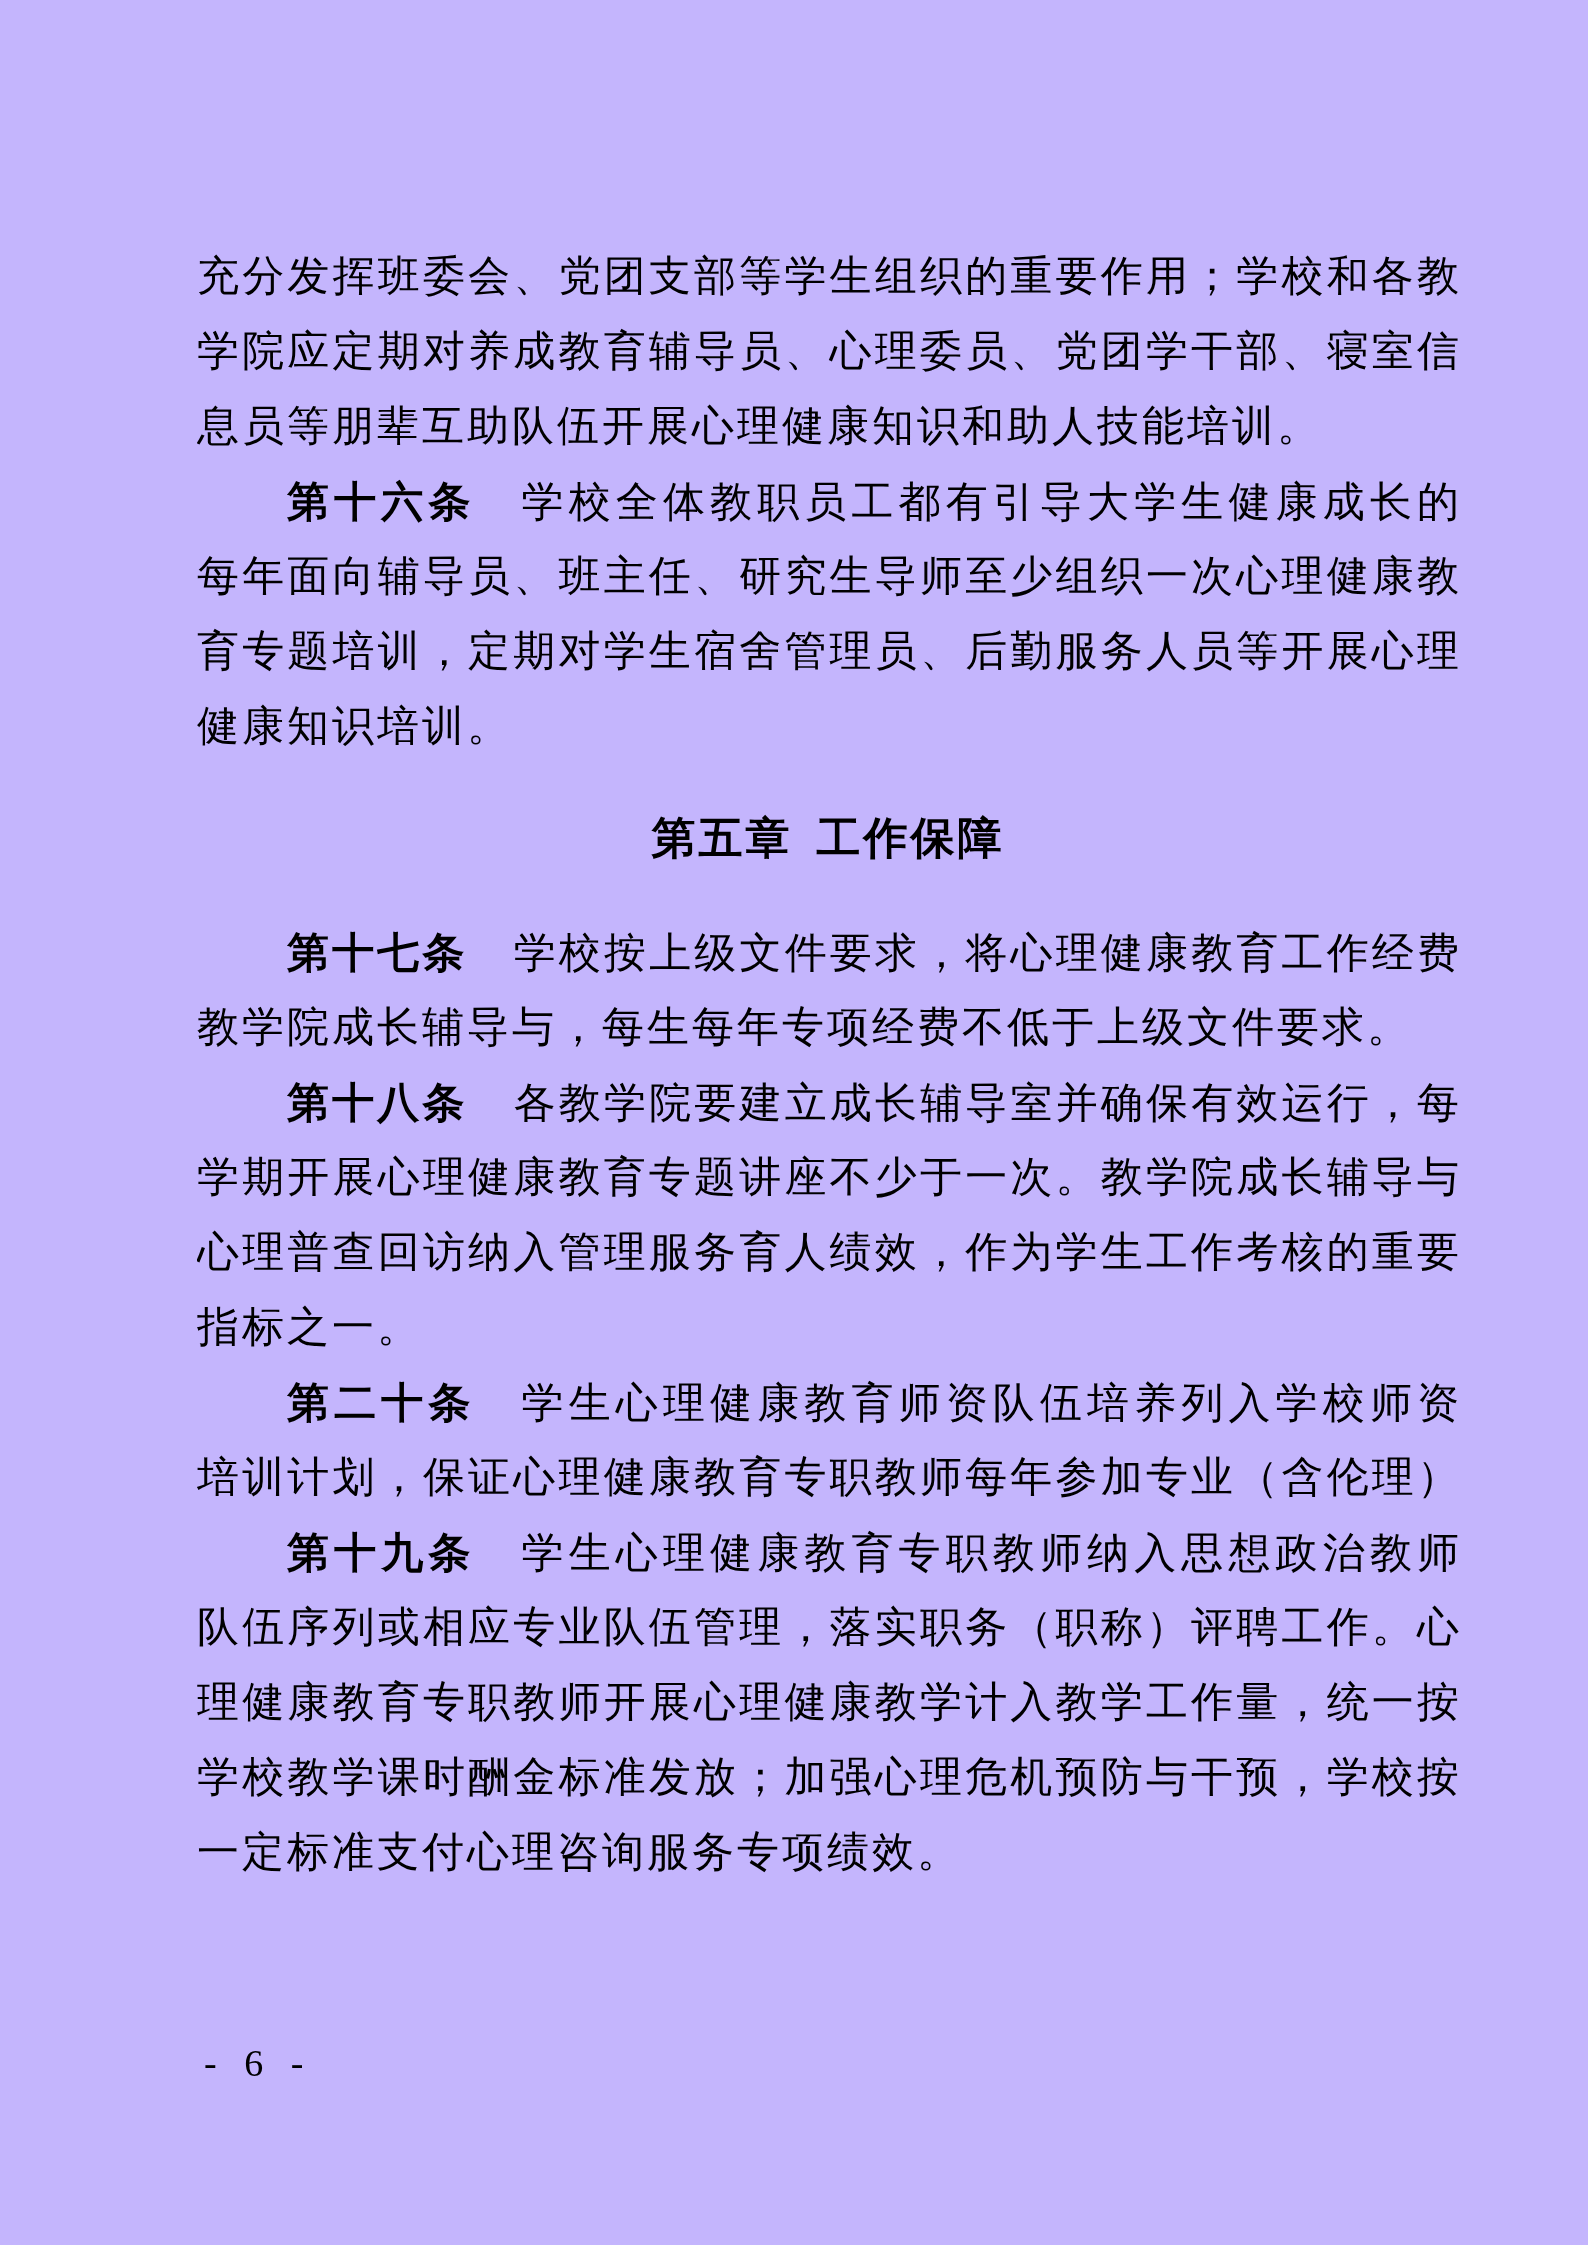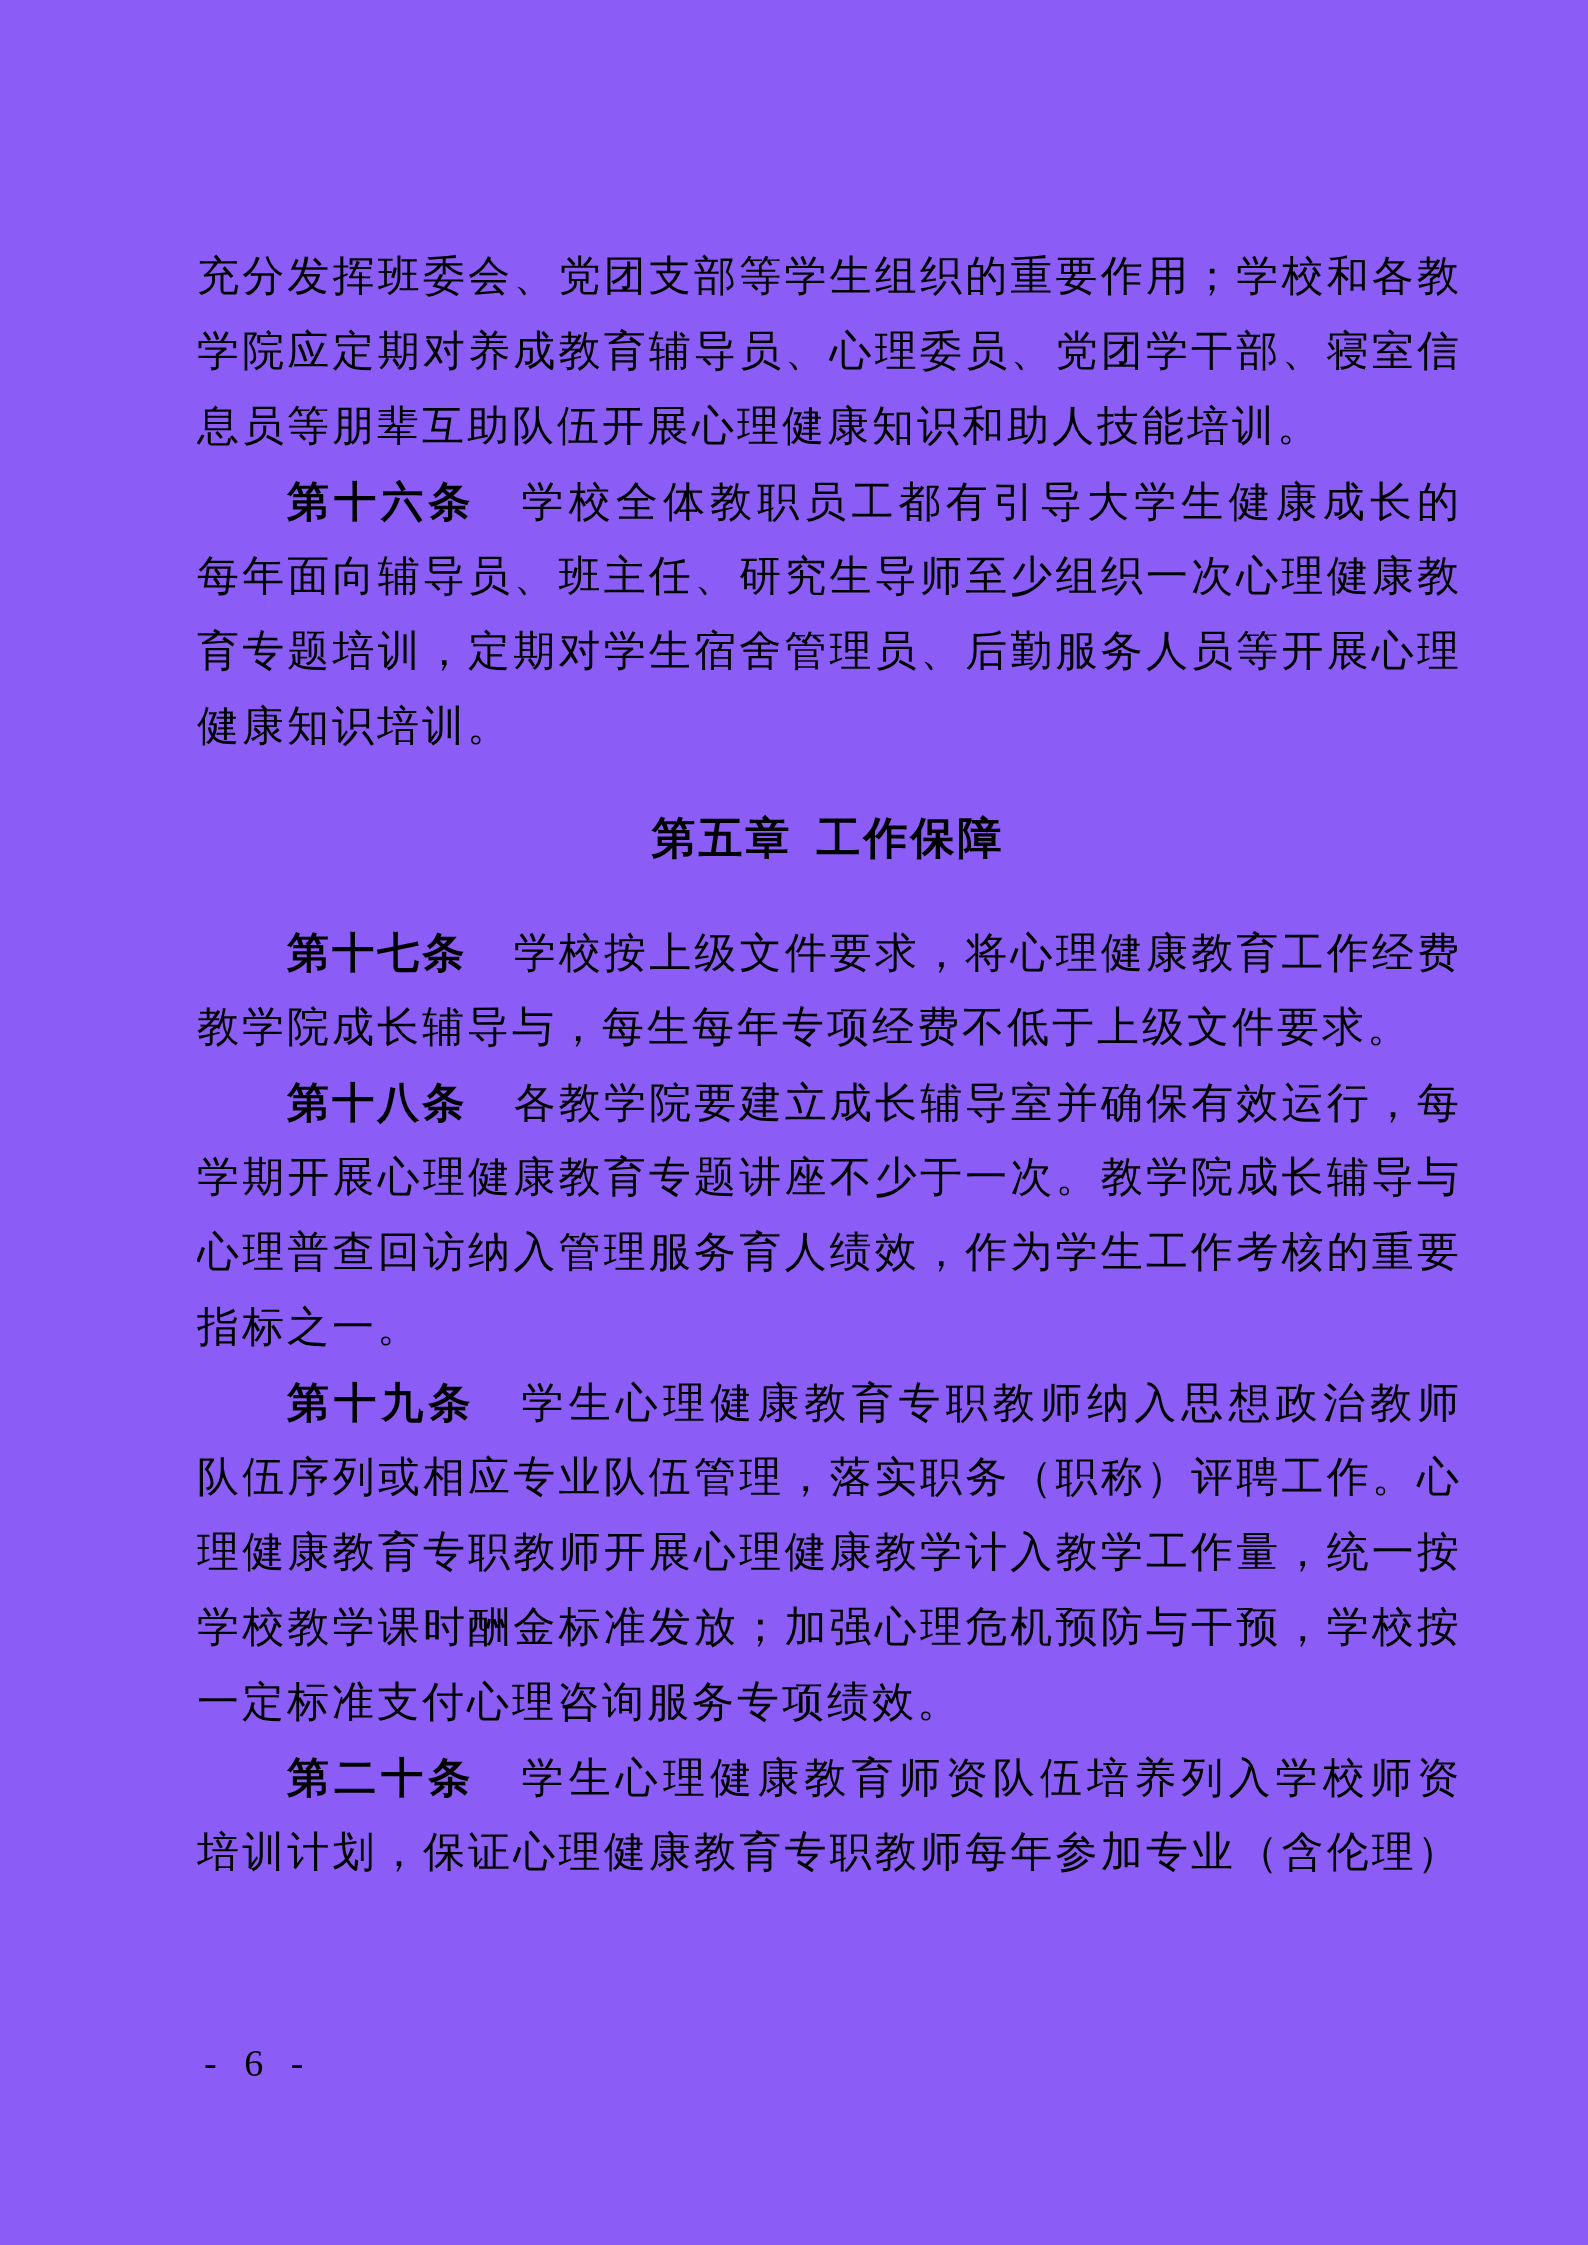--- a/index.html
+++ b/index.html
@@ -4,21 +4,21 @@
 <style>
   html, body {
     margin: 0;
     padding: 0;
     background: #ffffff;
   }
   .page {
     position: relative;
     width: 1588px;
     height: 2245px;
-    background: #8b5cf6;
+    background: #c4b5fd;
     overflow: hidden;
     color: #000000;
     font-family: "Liberation Serif", serif;
   }
   .content {
     position: absolute;
     left: 197px;
     top: 239px;
     width: 1262px;
   }
@@ -97,28 +97,28 @@
     </div>
 
     <div class="para">
       <div class="line first"><span class="art">第十八条</span><span>各教学院要建立成长辅导室并确保有效运行，每</span></div>
       <div class="line">学期开展心理健康教育专题讲座不少于一次。教学院成长辅导与</div>
       <div class="line">心理普查回访纳入管理服务育人绩效，作为学生工作考核的重要</div>
       <div class="line last">指标之一。</div>
     </div>
 
     <div class="para">
+      <div class="line first"><span class="art">第二十条</span><span>学生心理健康教育师资队伍培养列入学校师资</span></div>
+      <div class="line">培训计划，保证心理健康教育专职教师每年参加专业（含伦理）</div>
+    </div>
+
+    <div class="para">
       <div class="line first"><span class="art">第十九条</span><span>学生心理健康教育专职教师纳入思想政治教师</span></div>
       <div class="line">队伍序列或相应专业队伍管理，落实职务（职称）评聘工作。心</div>
       <div class="line">理健康教育专职教师开展心理健康教学计入教学工作量，统一按</div>
       <div class="line">学校教学课时酬金标准发放；加强心理危机预防与干预，学校按</div>
       <div class="line last">一定标准支付心理咨询服务专项绩效。</div>
-    </div>
-
-    <div class="para">
-      <div class="line first"><span class="art">第二十条</span><span>学生心理健康教育师资队伍培养列入学校师资</span></div>
-      <div class="line">培训计划，保证心理健康教育专职教师每年参加专业（含伦理）</div>
     </div>
 
   </div>
 
   <div class="footer">- 6 -</div>
 </div>
 
 </body></html>

